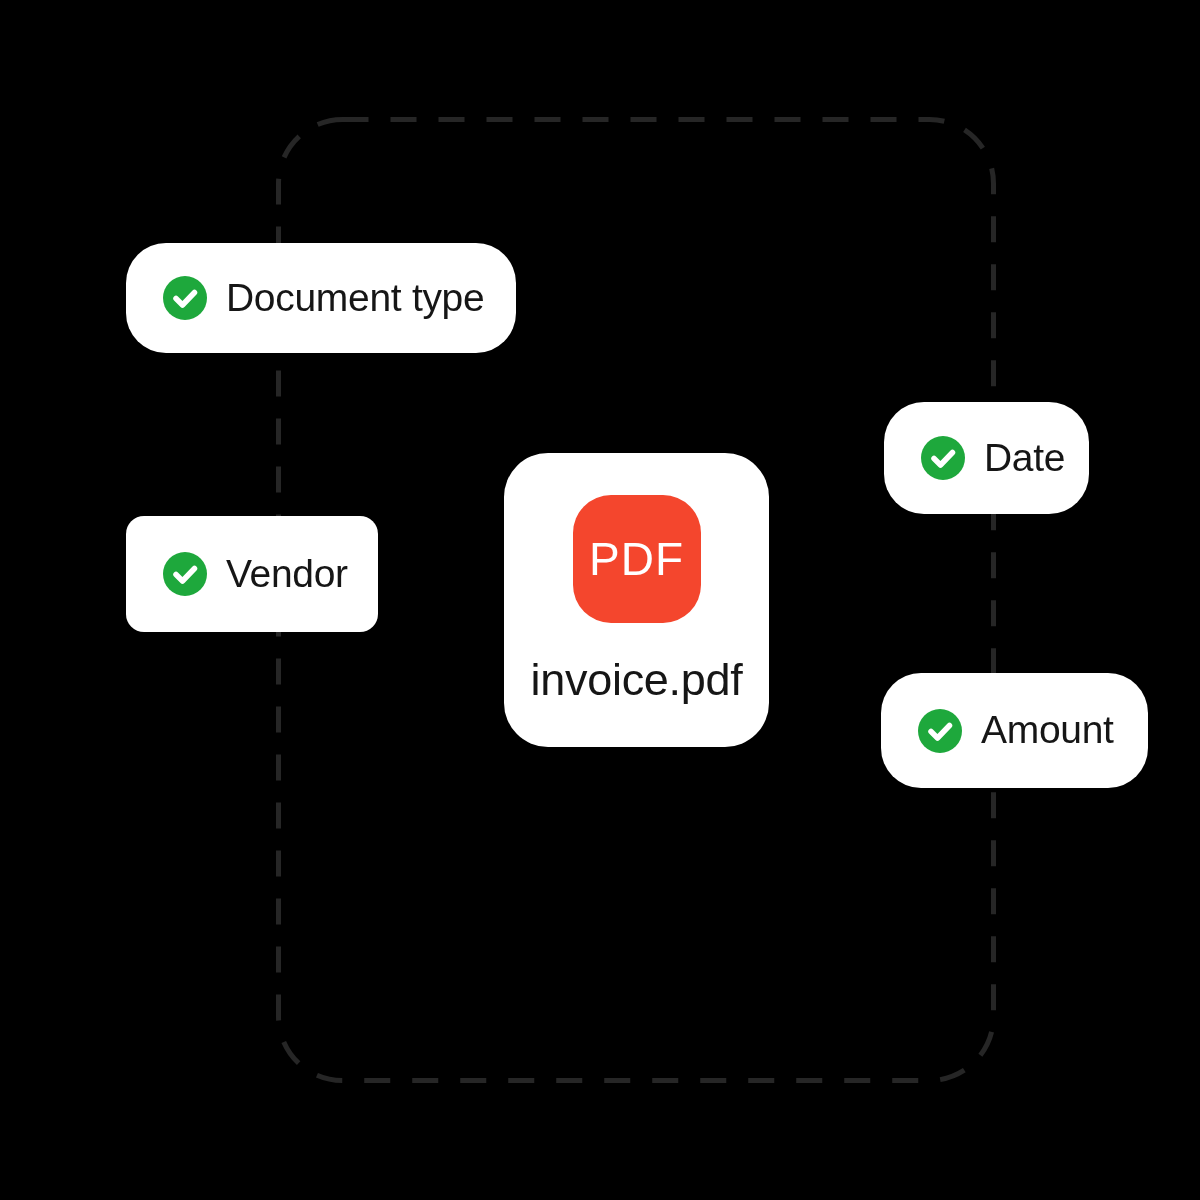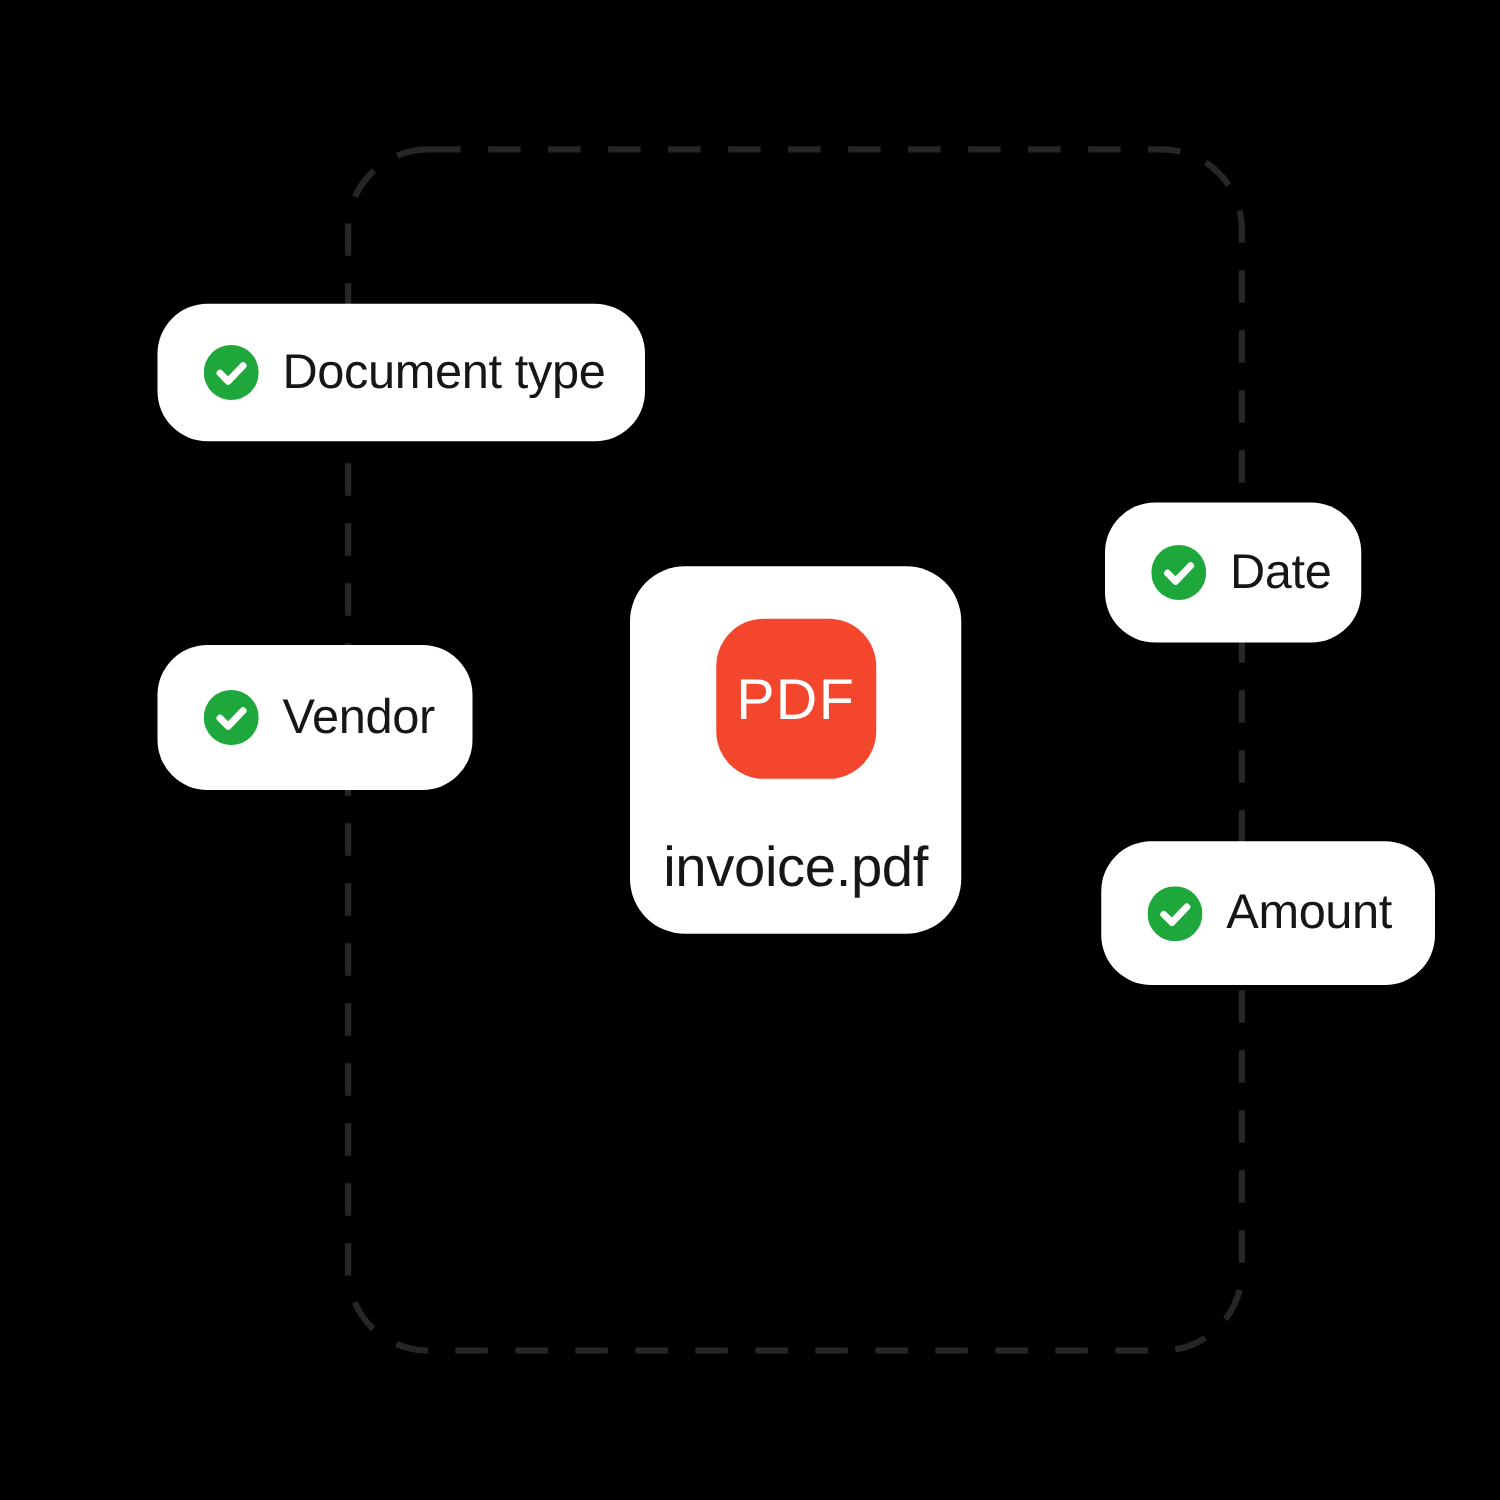--- a/index.html
+++ b/index.html
@@ -43,36 +43,35 @@
   .pill .pill-label {
     font-size: 39px;
     font-weight: 500;
     color: #161616;
     letter-spacing: -0.3px;
     white-space: nowrap;
     line-height: 1;
     padding-bottom: 2px;
   }
   .pill-document-type { left: 90px;  top: 243px; width: 390px; height: 110px; }
-  .pill-vendor        { left: 90px;  top: 516px; width: 252px; height: 116px; }
+  .pill-vendor        { left: 90px;  top: 516px; width: 252px; height: 116px; border-radius: 18px; }
   .pill-date          { left: 848px; top: 402px; width: 205px; height: 112px; }
   .pill-amount        { left: 845px; top: 673px; width: 267px; height: 115px; }
 
   .file-card {
     position: absolute;
     left: 468px;
     top: 453px;
     width: 265px;
     height: 294px;
     background: #ffffff;
     border-radius: 44px;
     display: flex;
     flex-direction: column;
     align-items: center;
-    gap: 14px;
   }
   .pdf-badge {
     margin-top: 42px;
     width: 128px;
     height: 128px;
     border-radius: 38px;
     background: var(--pdf-red, #F4462D);
     display: flex;
     align-items: center;
     justify-content: center;

